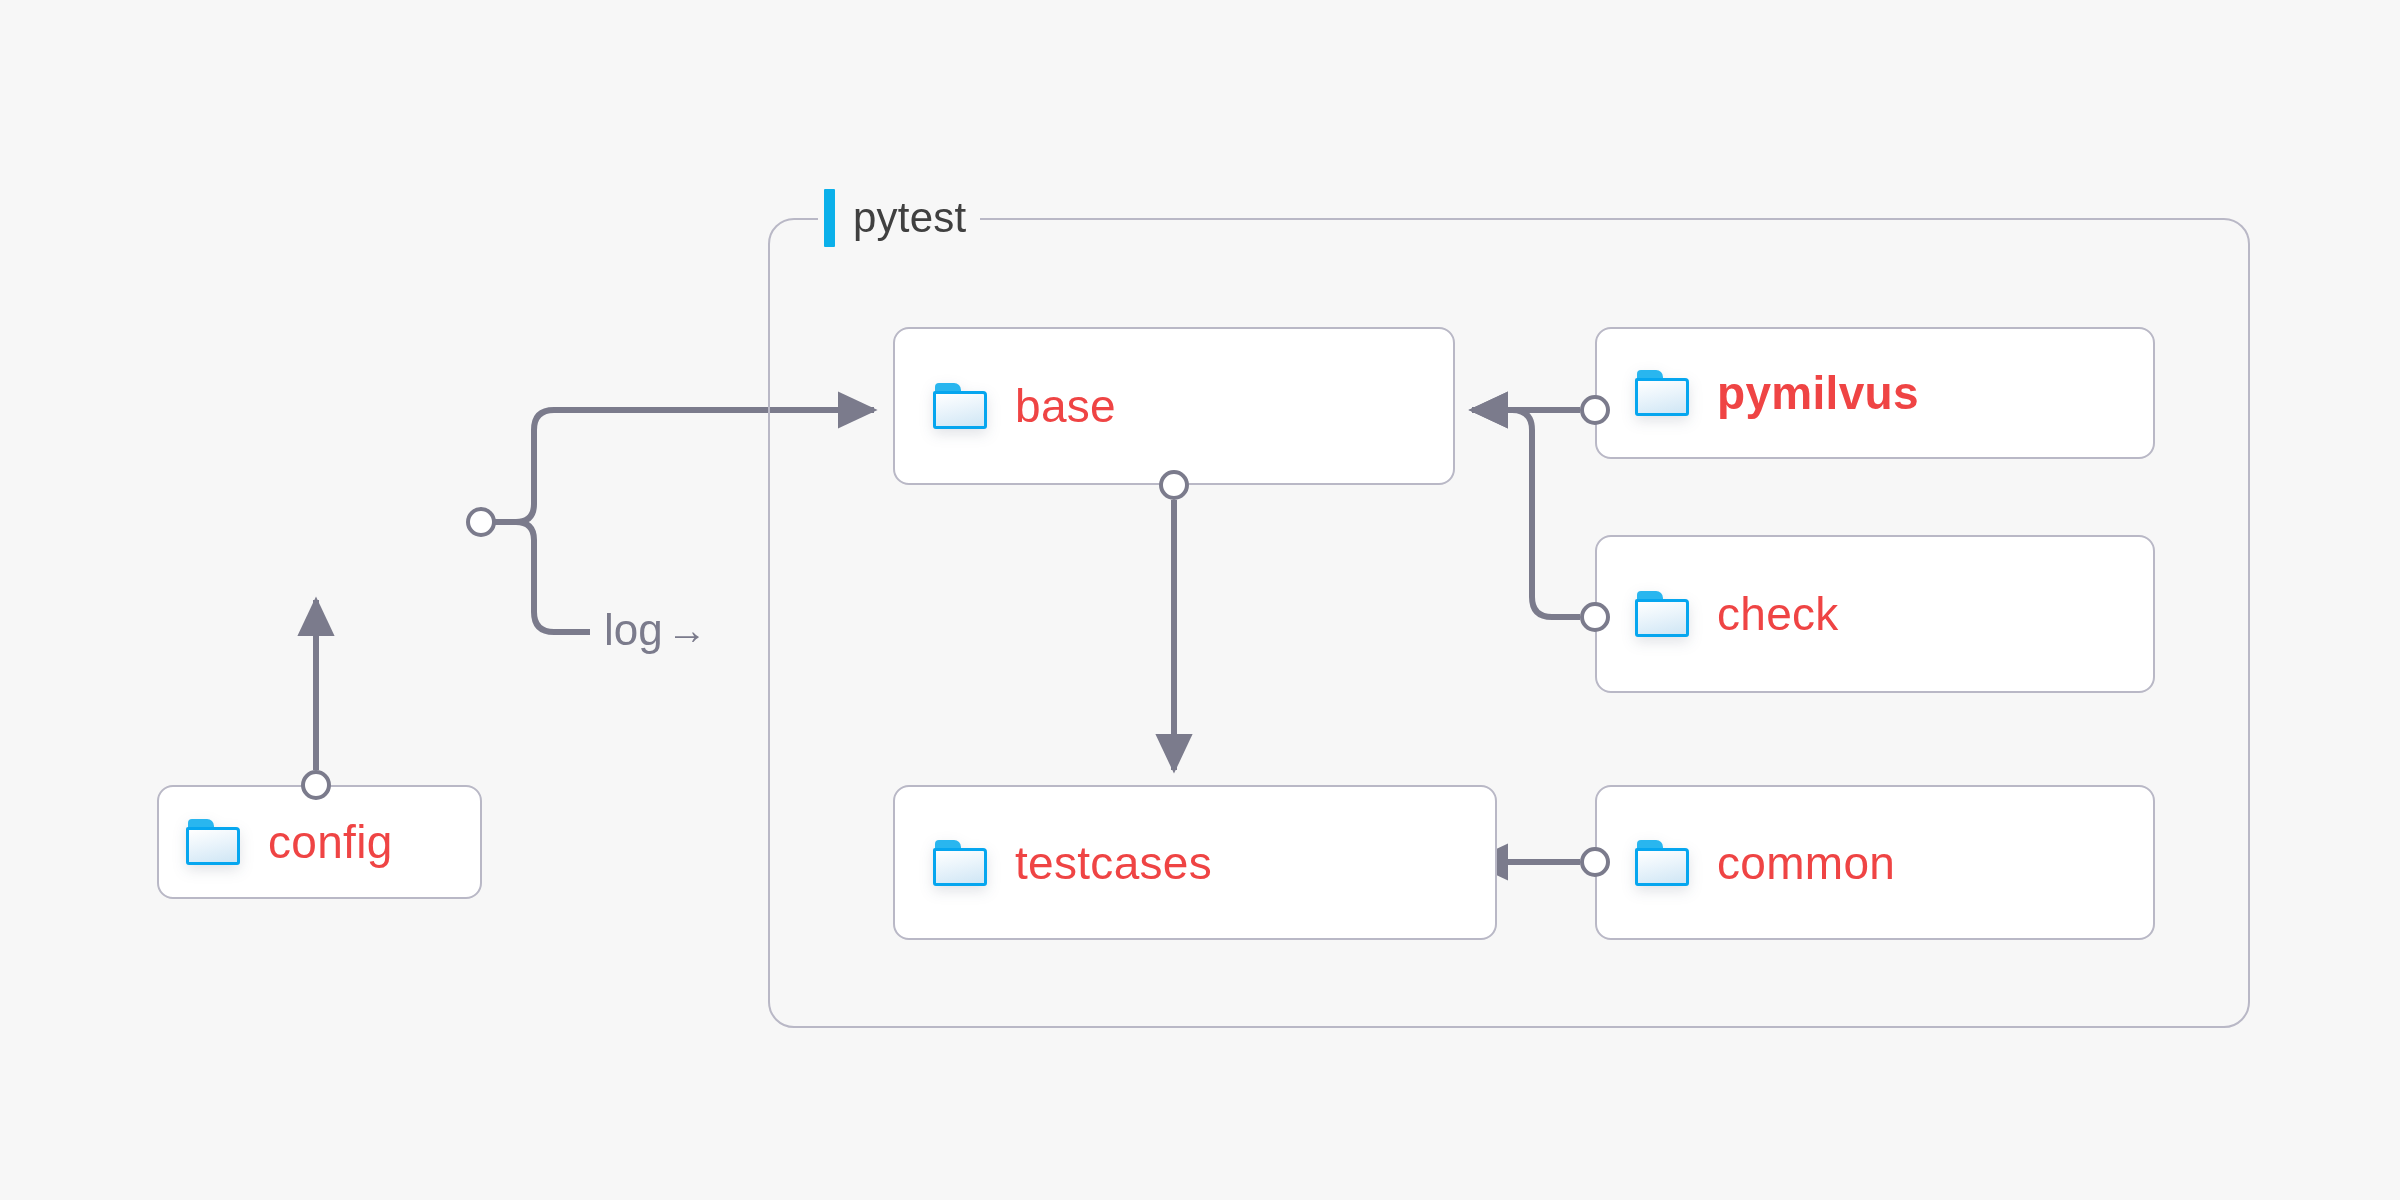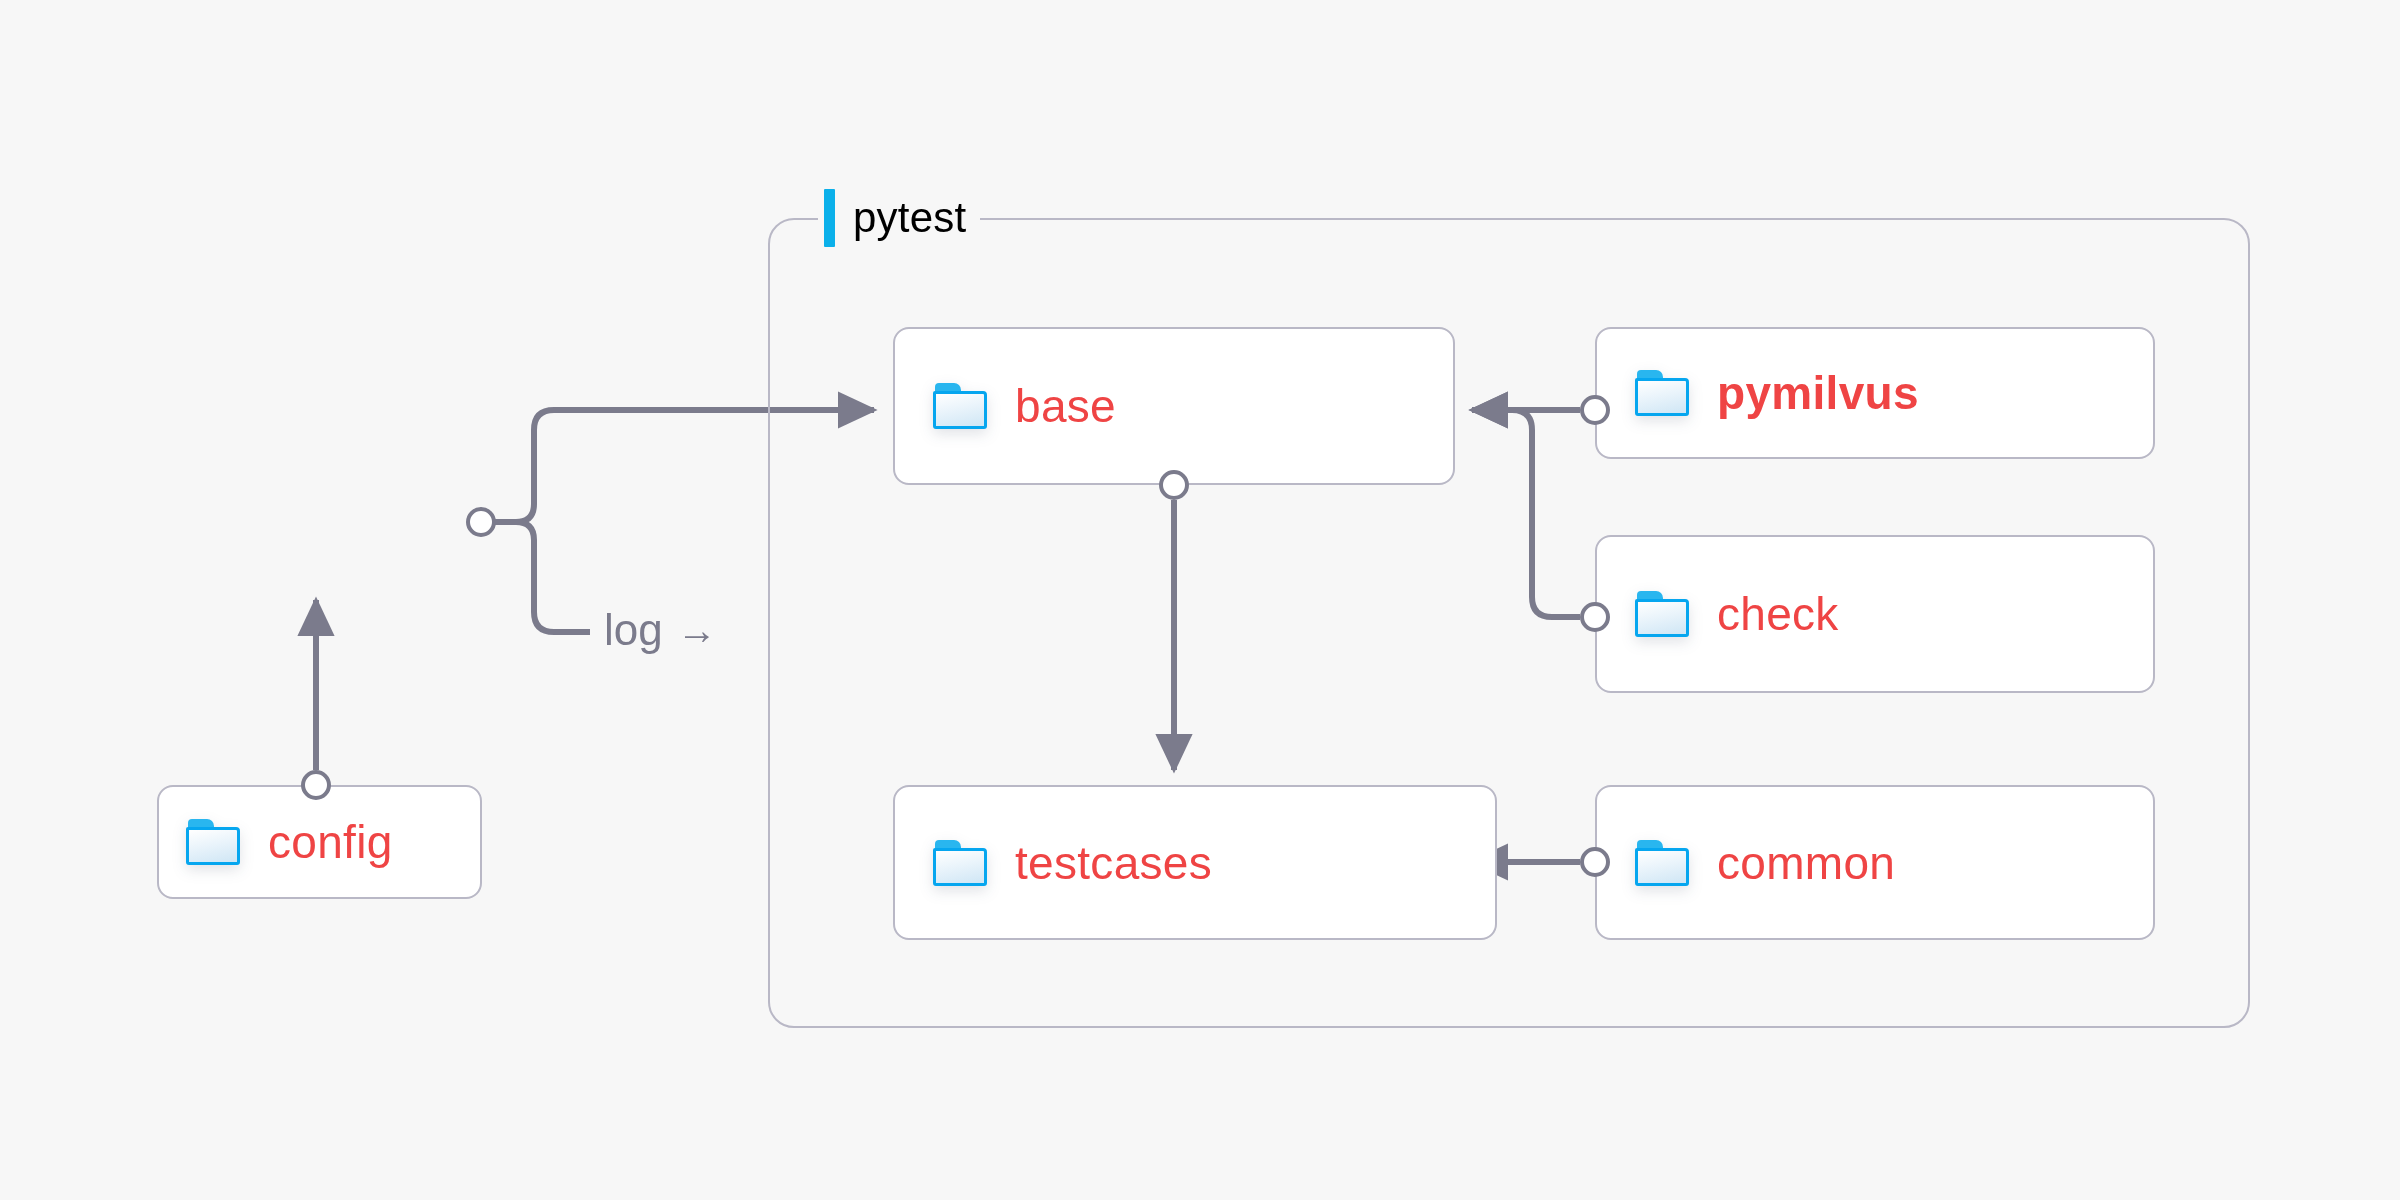--- a/index.html
+++ b/index.html
@@ -47,21 +47,21 @@
   }
   .group-bar {
     width: 11px;
     height: 58px;
     background: #0bb0ea;
     border-radius: 1px;
     flex: none;
   }
   .group-name {
     font-size: 42px;
-    color: #000000;
+    color: #404040;
     line-height: 1;
     letter-spacing: 0.2px;
     white-space: nowrap;
   }
 
   
   .node {
     position: absolute;
     box-sizing: border-box;
     background: #ffffff;
@@ -118,21 +118,21 @@
     border: 4px solid #7b7b8c;
     border-radius: 50%;
     background: #ffffff;
   }
 
   
   .edge-label {
     position: absolute;
     display: flex;
     align-items: center;
-    gap: 14px;
+    gap: 4px;
     color: #7b7b8c;
     font-size: 44px;
     line-height: 1;
     white-space: nowrap;
   }
   .edge-label-arrow {
     font-size: 40px;
     line-height: 1;
     color: #7b7b8c;
   }

